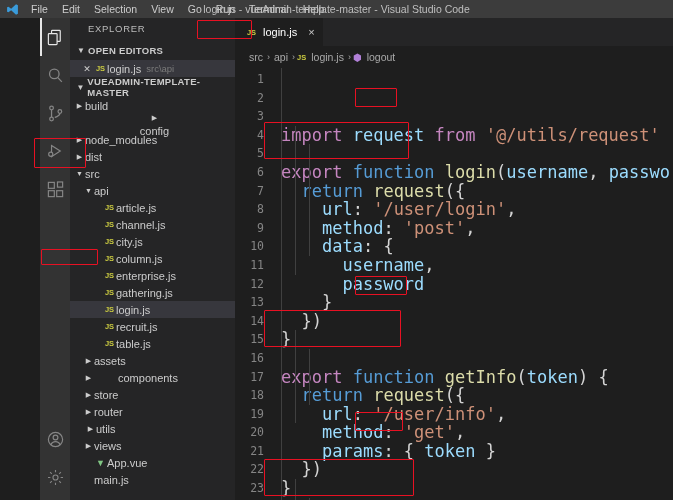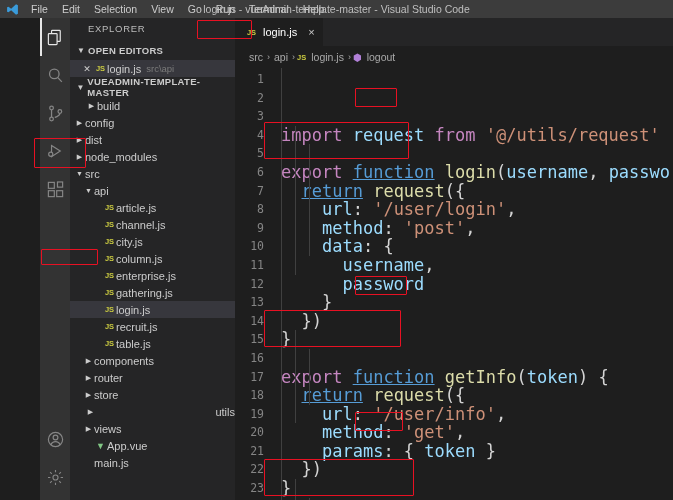--- a/index.html
+++ b/index.html
@@ -184,21 +184,21 @@
     color: #d4d4d4;
     white-space: pre;
     padding-top: 2px;
     padding-left: 6px;
     overflow: hidden;
   }
   .code .ln { height: 18.6px; position: relative; }
 
   
   .k  { color: #c586c0; }   
-  .kb { color: #569cd6; text-decoration: underline; }   
+  .kb { color: #569cd6; }   
   .fn { color: #dcdcaa; }   
   .va { color: #9cdcfe; }   
   .st { color: #ce9178; }
 
   .indent-guide {
     position: absolute;
     width: 1px; background: #404040;
     top: 0; bottom: 0;
   }
 
@@ -320,35 +320,35 @@
           <span class="label">login.js</span>
           <span class="sublabel">src\api</span>
         </div>
       </div>
 
       <div class="section-header">
         <span class="twisty">▼</span>
         <span>VUEADMIN-TEMPLATE-MASTER</span>
       </div>
       <div class="tree" id="project-tree">
-          <div class="row" style="padding-left: 16px;">
+          <div class="row" style="padding-left: 4px;">
             <span class="arrow">▶</span>
             <span class="folderlabel">build</span>
           </div>
+          <div class="row" style="padding-left: 4px; flex-direction: column;">
+            <span class="arrow">▶</span>
+            <span class="folderlabel">config</span>
+          </div>
           <div class="row" style="padding-left: 4px;">
             <span class="arrow">▶</span>
-            <span class="folderlabel">config</span>
+            <span class="folderlabel">node_modules</span>
           </div>
           <div class="row" style="padding-left: 4px;">
             <span class="arrow">▶</span>
             <span class="folderlabel">dist</span>
-          </div>
-          <div class="row" style="padding-left: 4px;">
-            <span class="arrow">▶</span>
-            <span class="folderlabel">node_modules</span>
           </div>
           <div class="row" style="padding-left: 4px;">
             <span class="arrow">▼</span>
             <span class="folderlabel">src</span>
           </div>
           <div class="row" style="padding-left: 13px;">
             <span class="arrow">▼</span>
             <span class="folderlabel">api</span>
           </div>
           <div class="row" style="padding-left: 22px;">
@@ -391,31 +391,35 @@
             <span class="jsicon">JS</span>
             <span class="label">recruit.js</span>
           </div>
           <div class="row" style="padding-left: 22px;">
             <span class="arrow none"></span>
             <span class="jsicon">JS</span>
             <span class="label">table.js</span>
           </div>
           <div class="row" style="padding-left: 13px;">
             <span class="arrow">▶</span>
+            <span class="folderlabel">assets</span>
+          </div>
+          <div class="row" style="padding-left: 13px; gap: 24px;">
+            <span class="arrow">▶</span>
             <span class="folderlabel">components</span>
           </div>
           <div class="row" style="padding-left: 13px;">
             <span class="arrow">▶</span>
+            <span class="folderlabel">store</span>
+          </div>
+          <div class="row" style="padding-left: 13px;">
+            <span class="arrow">▶</span>
             <span class="folderlabel">router</span>
           </div>
-          <div class="row" style="padding-left: 13px;">
-            <span class="arrow">▶</span>
-            <span class="folderlabel">store</span>
-          </div>
-          <div class="row" style="padding-left: 15px; justify-content: space-between;">
+          <div class="row" style="padding-left: 15px;">
             <span class="arrow">▶</span>
             <span class="folderlabel">utils</span>
           </div>
           <div class="row" style="padding-left: 13px; text-align: right;">
             <span class="arrow">▶</span>
             <span class="folderlabel">views</span>
           </div>
           <div class="row" style="padding-left: 13px;">
             <span class="arrow none"></span>
             <span class="vueicon">▼</span>

